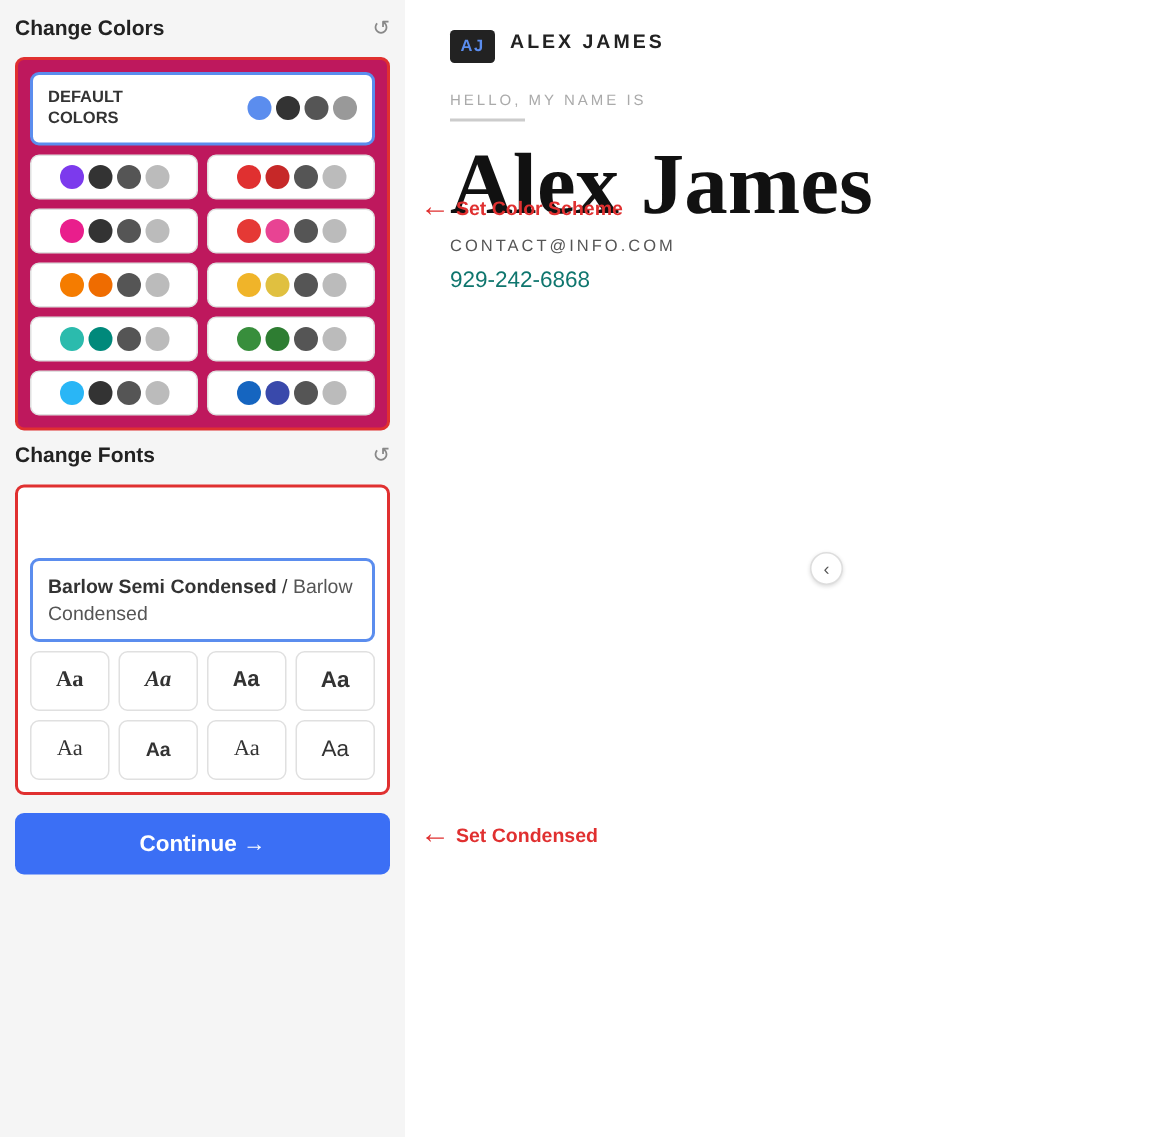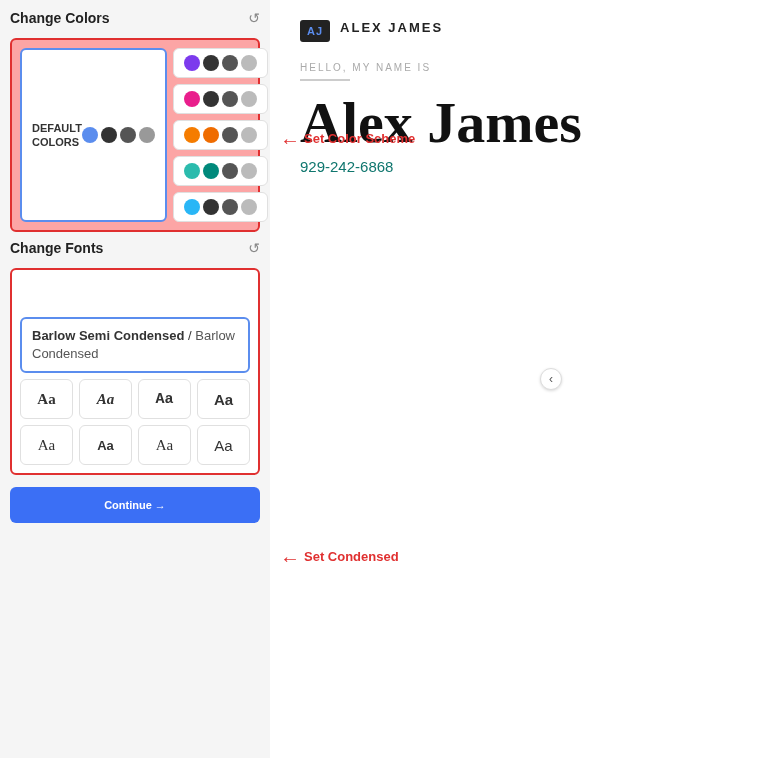--- a/index.html
+++ b/index.html
@@ -37,24 +37,24 @@
     }
     .reset-icon {
       font-size: 14px;
       color: #888;
       cursor: pointer;
     }
 
     .color-panel {
       border: 2px solid #e03030;
       border-radius: 6px;
-      background: #fca5a5;
+      background: #be185d;
       padding: 8px;
       display: flex;
-      flex-direction: row;
+      flex-direction: column;
       gap: 6px;
     }
 
     .color-row-default {
       border: 2px solid #5b8dee;
       border-radius: 6px;
       padding: 8px 10px;
       display: flex;
       align-items: center;
       justify-content: space-between;
@@ -144,21 +144,21 @@
     .font-option:nth-child(6) { font-family: Verdana, sans-serif; font-size: 13px; }
     .font-option:nth-child(7) { font-family: Georgia, serif; font-weight: 400; }
     .font-option:nth-child(8) { font-family: Arial, sans-serif; font-weight: 400; }
 
     .continue-btn {
       background: #3b6ff5;
       color: #fff;
       border: none;
       border-radius: 6px;
       padding: 12px 0;
-      font-size: 11px;
+      font-size: 15px;
       font-weight: 600;
       cursor: pointer;
       width: 100%;
       margin-top: 4px;
       display: flex;
       align-items: center;
       justify-content: center;
       gap: 8px;
     }
 
@@ -416,15 +416,16 @@
       </div>
       <span class="logo-name">ALEX JAMES</span>
     </div>
 
     <div class="hello-label">HELLO, MY NAME IS</div>
     <div class="hello-divider"></div>
 
     <div class="name-big">Alex James</div>
 
 
+    <div class="contact-line">CONTACT@INFO.COM</div>
     <div class="phone-line">929-242-6868</div>
   </div>
 </div>
 
 </body></html>

